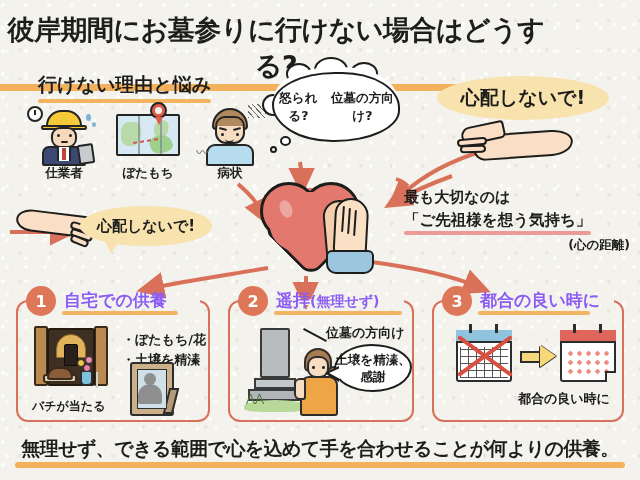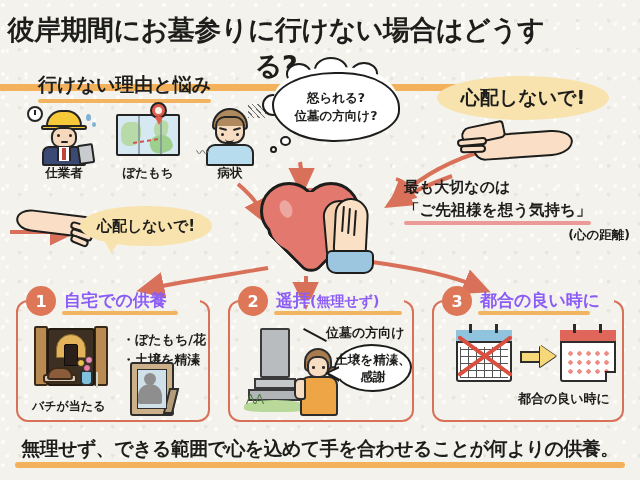--- a/index.html
+++ b/index.html
@@ -202,21 +202,21 @@
   #pray .ln { position:absolute; background:#1d1d1b; width:1.5px; height:26px; border-radius:2px; }
   #pray .n1{left:22px; top:12px; transform:rotate(4deg);}
   #pray .n2{left:28px; top:14px; transform:rotate(4deg);}
   #pray .n3{left:34px; top:16px; transform:rotate(4deg);}
   #pray .sleeve {
     position:absolute; left:6px; top:56px; width:48px; height:24px;
     background:#9cc6e0; border:2.5px solid #1d1d1b; border-radius:6px 6px 10px 10px;
   }
 
   
-  #main-msg { left:404px; top:178px; width:232px; }
+  #main-msg { left:404px; top:188px; width:232px; }
   #main-msg .l1 { font-size:15px; font-weight:bold; color:#1d1d1b; }
   #main-msg .l2 {
     font-size:15.5px; font-weight:bold; color:#1d1d1b;
     position:relative; display:inline-block; margin-top:3px; padding-bottom:2px;
   }
   #main-msg .ul { position:absolute; left:0; right:0; bottom:-2px; height:4px;
     background:#ec9a98; border-radius:3px; }
   #main-msg .l3 { font-size:12.5px; font-weight:bold; color:#1d1d1b;
     text-align:right; margin-top:4px; padding-right:6px; }
 
@@ -492,21 +492,21 @@
 </div>
 
 <div class="abs" id="thought">
   <div class="lump l1"></div>
     <div class="lump l2"></div>
     <div class="lump l3"></div>
   <div class="lump l4"></div>
     <div class="lump l5"></div>
   <div class="bubble"></div>
   <div class="mask"></div>
-  <div class="txt" style="position:absolute; inset:0; display:flex; flex-direction:column; align-items:center; justify-content:center;">
+  <div class="txt" style="position:absolute; inset:0; display:flex; flex-direction:row; align-items:center; justify-content:center;">
     <span>怒られる?</span>
     <span>位墓の方向け?</span>
   </div>
   <div class="tail t1"></div>
     <div class="tail t2"></div>
 </div>
 
 <div class="abs" id="badge-right">
   <div class="oval"></div>
   <div class="txt">心配しないで!</div>

